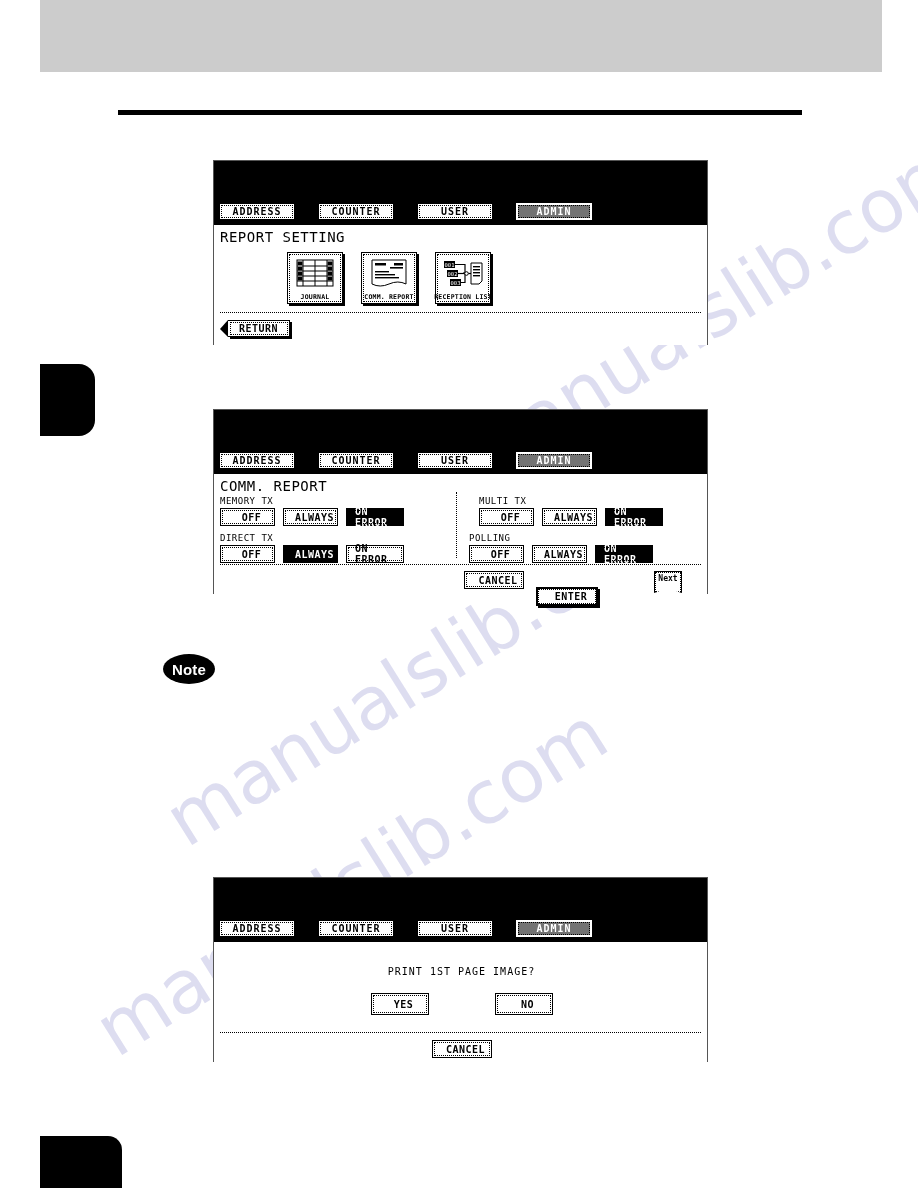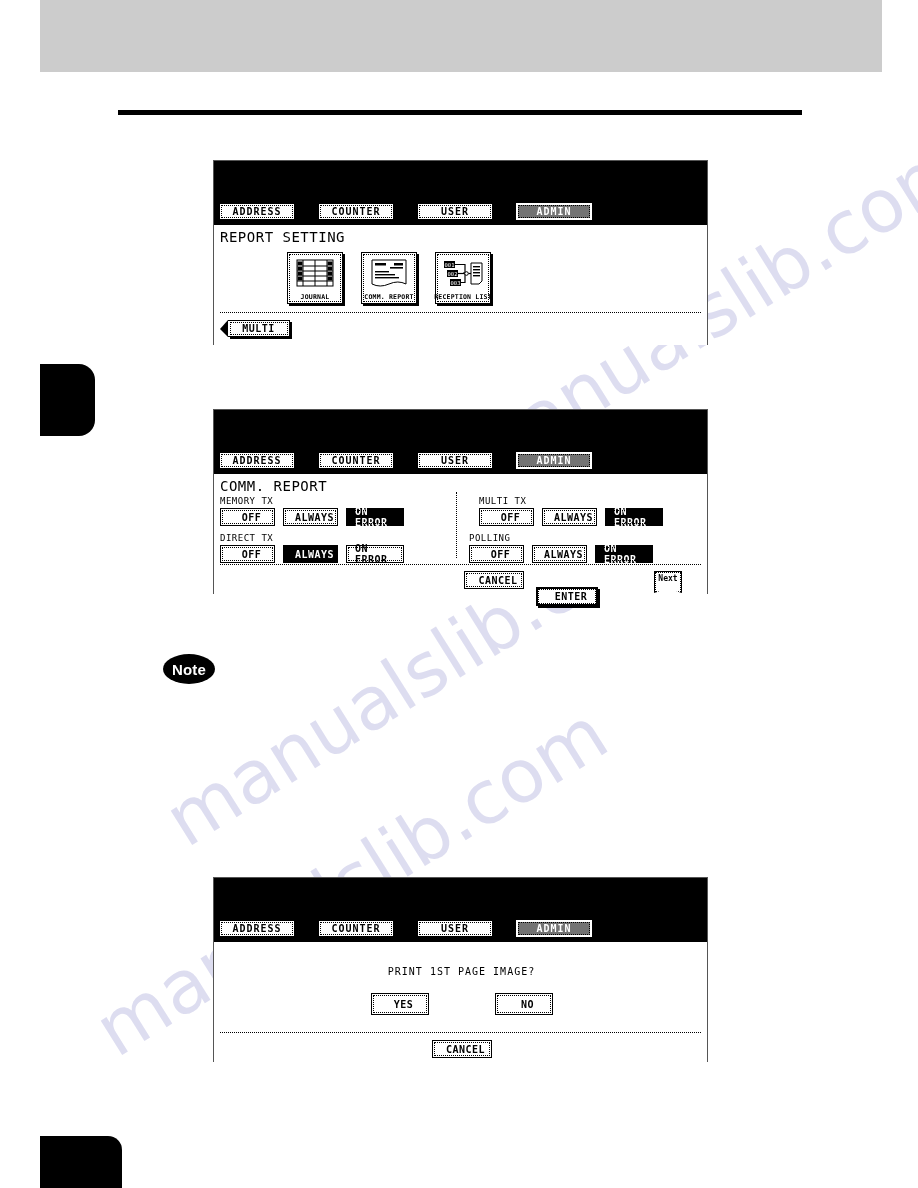--- a/index.html
+++ b/index.html
@@ -275,21 +275,21 @@
         </div>
         <div class="cap">RECEPTION LIST</div>
       </div>
 
     </div>
 
     <div class="sep-dot" style="position:absolute;left:6px;top:87px;width:481px;"></div>
 
     <div class="return-wrap" style="position:absolute;left:6px;top:95px;">
       <div class="return-arrow"></div>
-      <div class="return-btn">MULTI</div>
+      <div class="return-btn">RETURN</div>
     </div>
   </div>
 </div>
 
 <div class="lcd" id="panel2" style="left:213px;top:409px;width:495px;height:185px;">
   <div class="lcd-black" style="height:42px;"></div>
   <div class="tabrow">
     <div class="tab">ADDRESS</div>
     <div class="tab">COUNTER</div>
     <div class="tab">USER</div>

